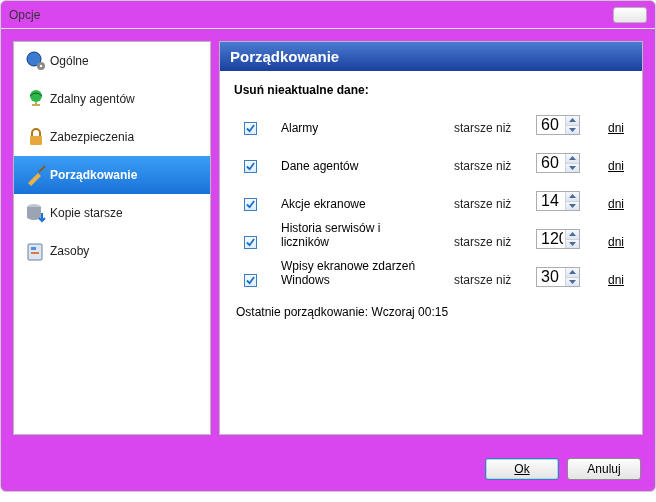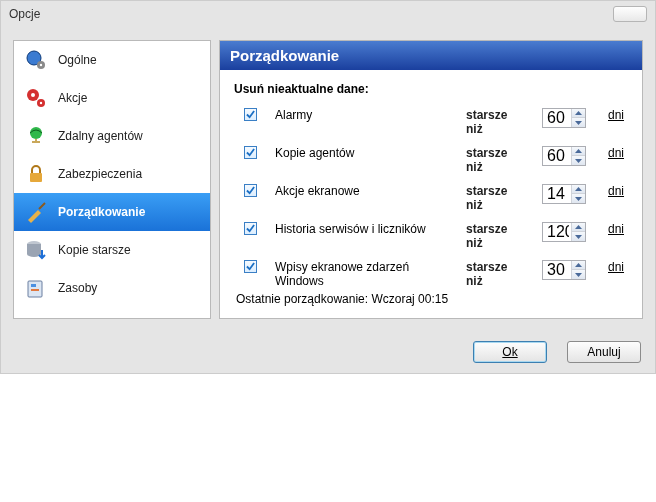--- a/index.html
+++ b/index.html
@@ -7,24 +7,24 @@
     margin: 0;
     font-family: "Segoe UI", Tahoma, sans-serif;
     font-size: 12px;
     background: #fff;
     width: 656px;
     height: 502px;
     overflow: hidden;
   }
   .window {
     width: 656px;
-    height: 374px;
+    height: 492px;
     border: 1px solid #ccc;
-    border-radius: 0;
-    background: #e5e5e5;
+    border-radius: 6px;
+    background: #d946ef;
     position: relative;
     display: flex;
     flex-direction: column;
   }
   .titlebar {
     height: 28px;
     display: flex;
     align-items: center;
     padding: 0 8px;
     border-bottom: 1px solid #e5e5e5;
@@ -49,21 +49,21 @@
     width: 198px;
     border: 1px solid #b9b9b9;
     background: #fff;
     overflow: hidden;
   }
   .sidebar-item {
     display: flex;
     align-items: center;
     height: 38px;
     padding: 0 8px 0 10px;
-    gap: 10px;
+    gap: 2px;
     cursor: pointer;
     color: #222;
     text-align: right;
   }
   .sidebar-item.selected {
     background: linear-gradient(#3a9ef5, #1a72d8);
     color: #fff;
     font-weight: bold;
   }
   .icon {
@@ -83,35 +83,35 @@
     font-weight: bold;
     font-size: 15px;
     padding: 6px 10px;
   }
   .content-body {
     padding: 12px 14px;
   }
   .section-title { font-weight: bold; margin-bottom: 10px; }
   .row {
     display: flex;
-    align-items: flex-start;
+    align-items: flex-end;
     height: 26px;
-    gap: 18px;
+    gap: 24px;
     margin-top: 12px;
   }
   .row .cb {
     width: 13px; height: 13px;
     border: 1px solid #3a7fc5;
     background: linear-gradient(#f5faff,#dceeff);
     display: flex; align-items: center; justify-content: center;
     margin-left: 10px;
   }
   .row .cb svg { width: 9px; height: 9px; }
   .row-label { flex: 1; }
-  .older { width: 58px; text-align: left; color: #222; font-weight: bold; }
+  .older { width: 58px; text-align: left; color: #222; }
   .spinner {
     display: flex;
     width: 44px;
     height: 20px;
     border: 1px solid #abadb3;
     background: #fff;
   }
   .spinner input {
     border: none; width: 28px; font-size: 16px;
     padding: 0 2px 0 4px; outline: none; font-family: inherit;
@@ -123,28 +123,28 @@
   }
   .spinner .arrow {
     flex: 1;
     background: linear-gradient(#f5f8fc,#dfe6f0);
     display:flex;align-items:center;justify-content:center;
     cursor: pointer;
   }
   .spinner .arrow.up { border-bottom: 1px solid #cfd3da; }
   .spinner .arrow svg { width: 7px; height: 4px; }
   .unit { width: 24px; padding-left: 4px; text-decoration: underline; }
-  .status { margin-top: 6px; margin-left: 2px; }
+  .status { margin-top: 18px; margin-left: 2px; }
   .footer {
     height: 44px;
     display: flex;
     align-items: center;
     justify-content: flex-end;
     padding: 0 14px;
-    gap: 20px;
+    gap: 8px;
   }
   .btn {
     min-width: 74px;
     height: 22px;
     border: 1px solid #8b8b8b;
     border-radius: 3px;
     background: linear-gradient(#fdfdfd,#e4e4e4);
     display: flex; align-items: center; justify-content: center;
     cursor: pointer;
     font-size: 12px;
@@ -180,31 +180,20 @@
               <circle cx="10" cy="10" r="7" fill="#3b7bd1"></circle>
               <circle cx="10" cy="10" r="7" fill="none" stroke="#0d3a7a" stroke-width="1"></circle>
               <circle cx="17" cy="17" r="4" fill="#8a8a8a"></circle>
               <circle cx="17" cy="17" r="1.2" fill="#fff"></circle>
             </svg>
         </span>
         <span>Ogólne</span>
       </div>
 
 
-      <div class="sidebar-item">
-        <span class="icon">
-          <svg viewBox="0 0 24 24">
-              <circle cx="9" cy="9" r="6" fill="#d43030"></circle>
-              <circle cx="9" cy="9" r="2" fill="#fff"></circle>
-              <circle cx="17" cy="17" r="4" fill="#d43030"></circle>
-              <circle cx="17" cy="17" r="1.2" fill="#fff"></circle>
-            </svg>
-        </span>
-        <span>Akcje</span>
-      </div>
 
       <div class="sidebar-item">
         <span class="icon">
           <svg viewBox="0 0 24 24">
               <circle cx="12" cy="9" r="6" fill="#2fb84a"></circle>
               <path d="M6 9 Q12 3 18 9" fill="none" stroke="#0e5e1f" stroke-width="1"></path>
               <rect x="8" y="17" width="8" height="2" fill="#caa85a"></rect>
               <rect x="11" y="15" width="2" height="3" fill="#caa85a"></rect>
             </svg>
         </span>
@@ -286,21 +275,21 @@
           </span>
           <span class="unit">dni</span>
         </div>
 
         <div class="row">
           <span class="cb">
               <svg viewBox="0 0 10 10">
                 <path d="M1 5 L4 8 L9 1" stroke="#1b6fc4" stroke-width="2" fill="none"></path>
               </svg>
             </span>
-          <span class="row-label">Kopie agentów</span>
+          <span class="row-label">Dane agentów</span>
           <span class="older">starsze niż</span>
           <span class="spinner">
             <input value="60" style="">
             <span class="arrows">
               <span class="arrow up">
                   <svg viewBox="0 0 7 4">
                     <path d="M0 4 L3.5 0 L7 4 Z" fill="#4a6a9a"></path>
                   </svg>
                 </span>
               <span class="arrow">

